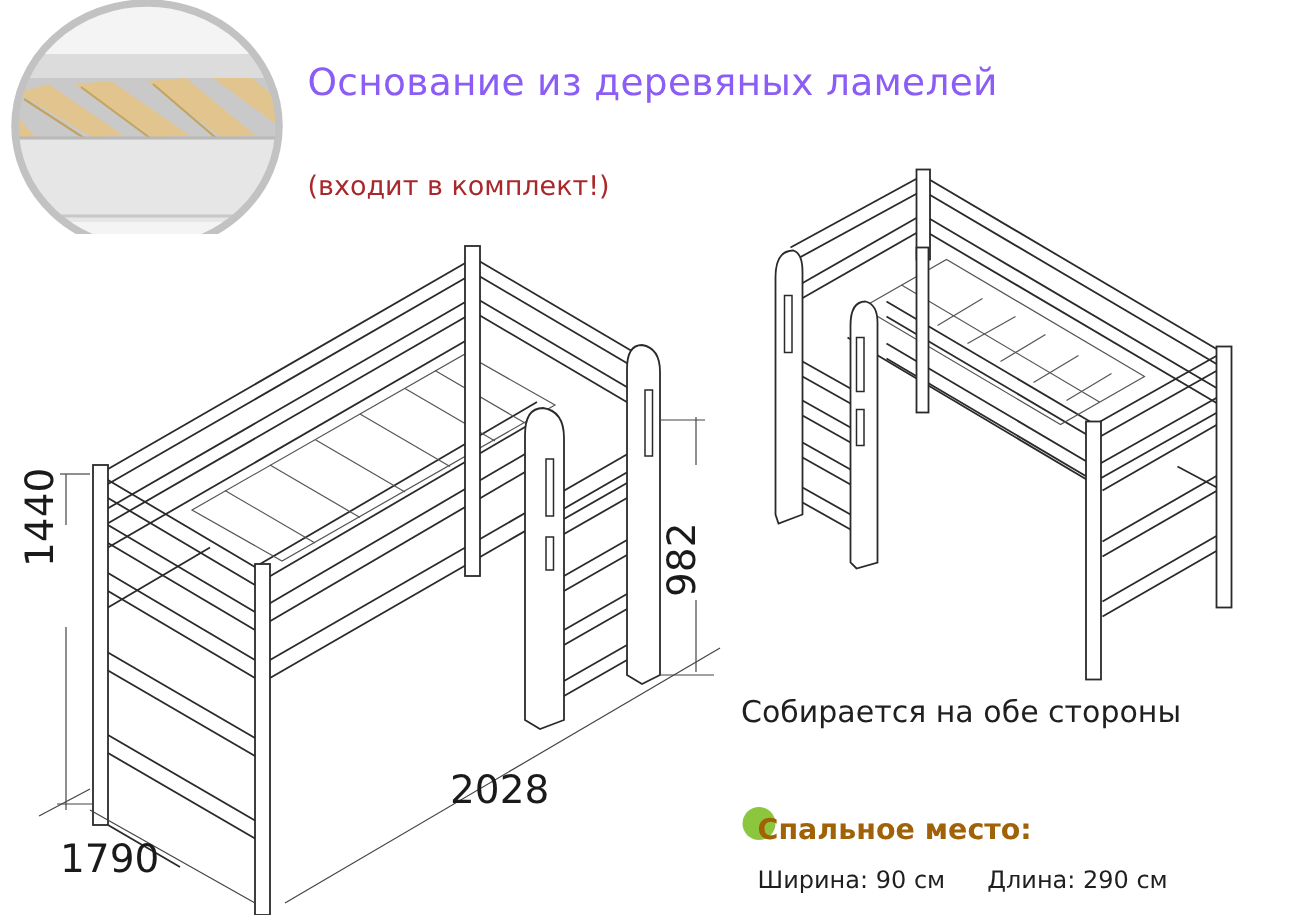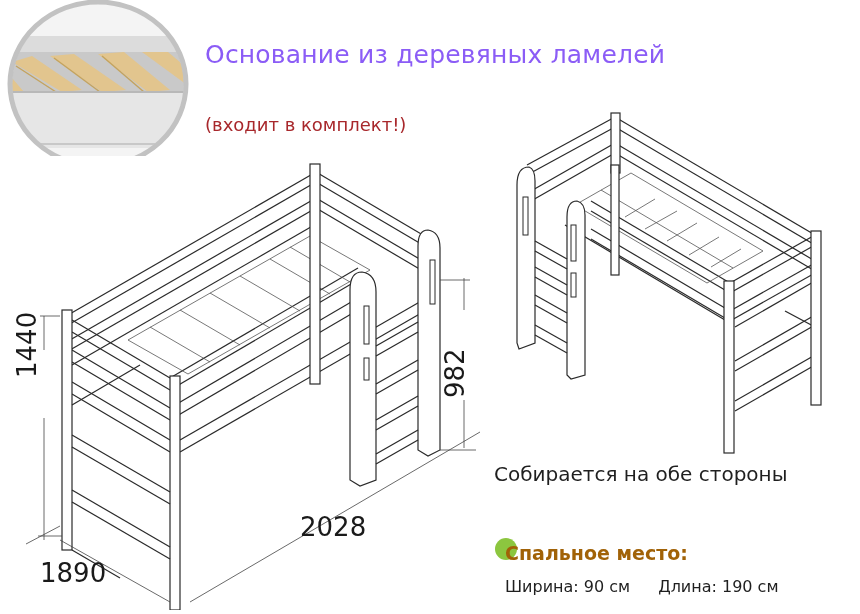--- a/index.html
+++ b/index.html
@@ -145,21 +145,21 @@
       <line x1="444" y1="250" x2="444" y2="298"></line>
       <line x1="420" y1="130" x2="450" y2="130"></line>
       <line x1="420" y1="300" x2="456" y2="300"></line>
     </g>
   </svg>
 </div>
 
 <div class="abs dim-label dim-1440">1440</div>
 <div class="abs dim-label dim-982">982</div>
 <div class="abs dim-label dim-2020">2028</div>
-<div class="abs dim-label dim-1020">1890</div>
+<div class="abs dim-label dim-1020">1790</div>
 
 <div class="abs" style="left:505px; top:105px;">
   <svg width="330" height="350" viewBox="0 0 330 350">
     <g class="ln">
 
       <line x1="110" y1="12" x2="310" y2="130"></line>
       <line x1="110" y1="22" x2="310" y2="140"></line>
       <line x1="110" y1="38" x2="310" y2="156"></line>
       <line x1="110" y1="48" x2="310" y2="166"></line>
 
@@ -216,14 +216,14 @@
       <line x1="30" y1="230" x2="62" y2="248"></line>
     </g>
   </svg>
 </div>
 
 <div class="abs both-sides">Собирается на обе стороны</div>
 
 <div class="abs green-dot"></div>
 <div class="abs sleep-head">Спальное место:</div>
 <div class="abs dims-row">
-  <span>Ширина: 90 см</span><span>Длина: 190 см</span>
+  <span>Ширина: 90 см</span><span>Длина: 290 см</span>
 </div>
 
 </body></html>

